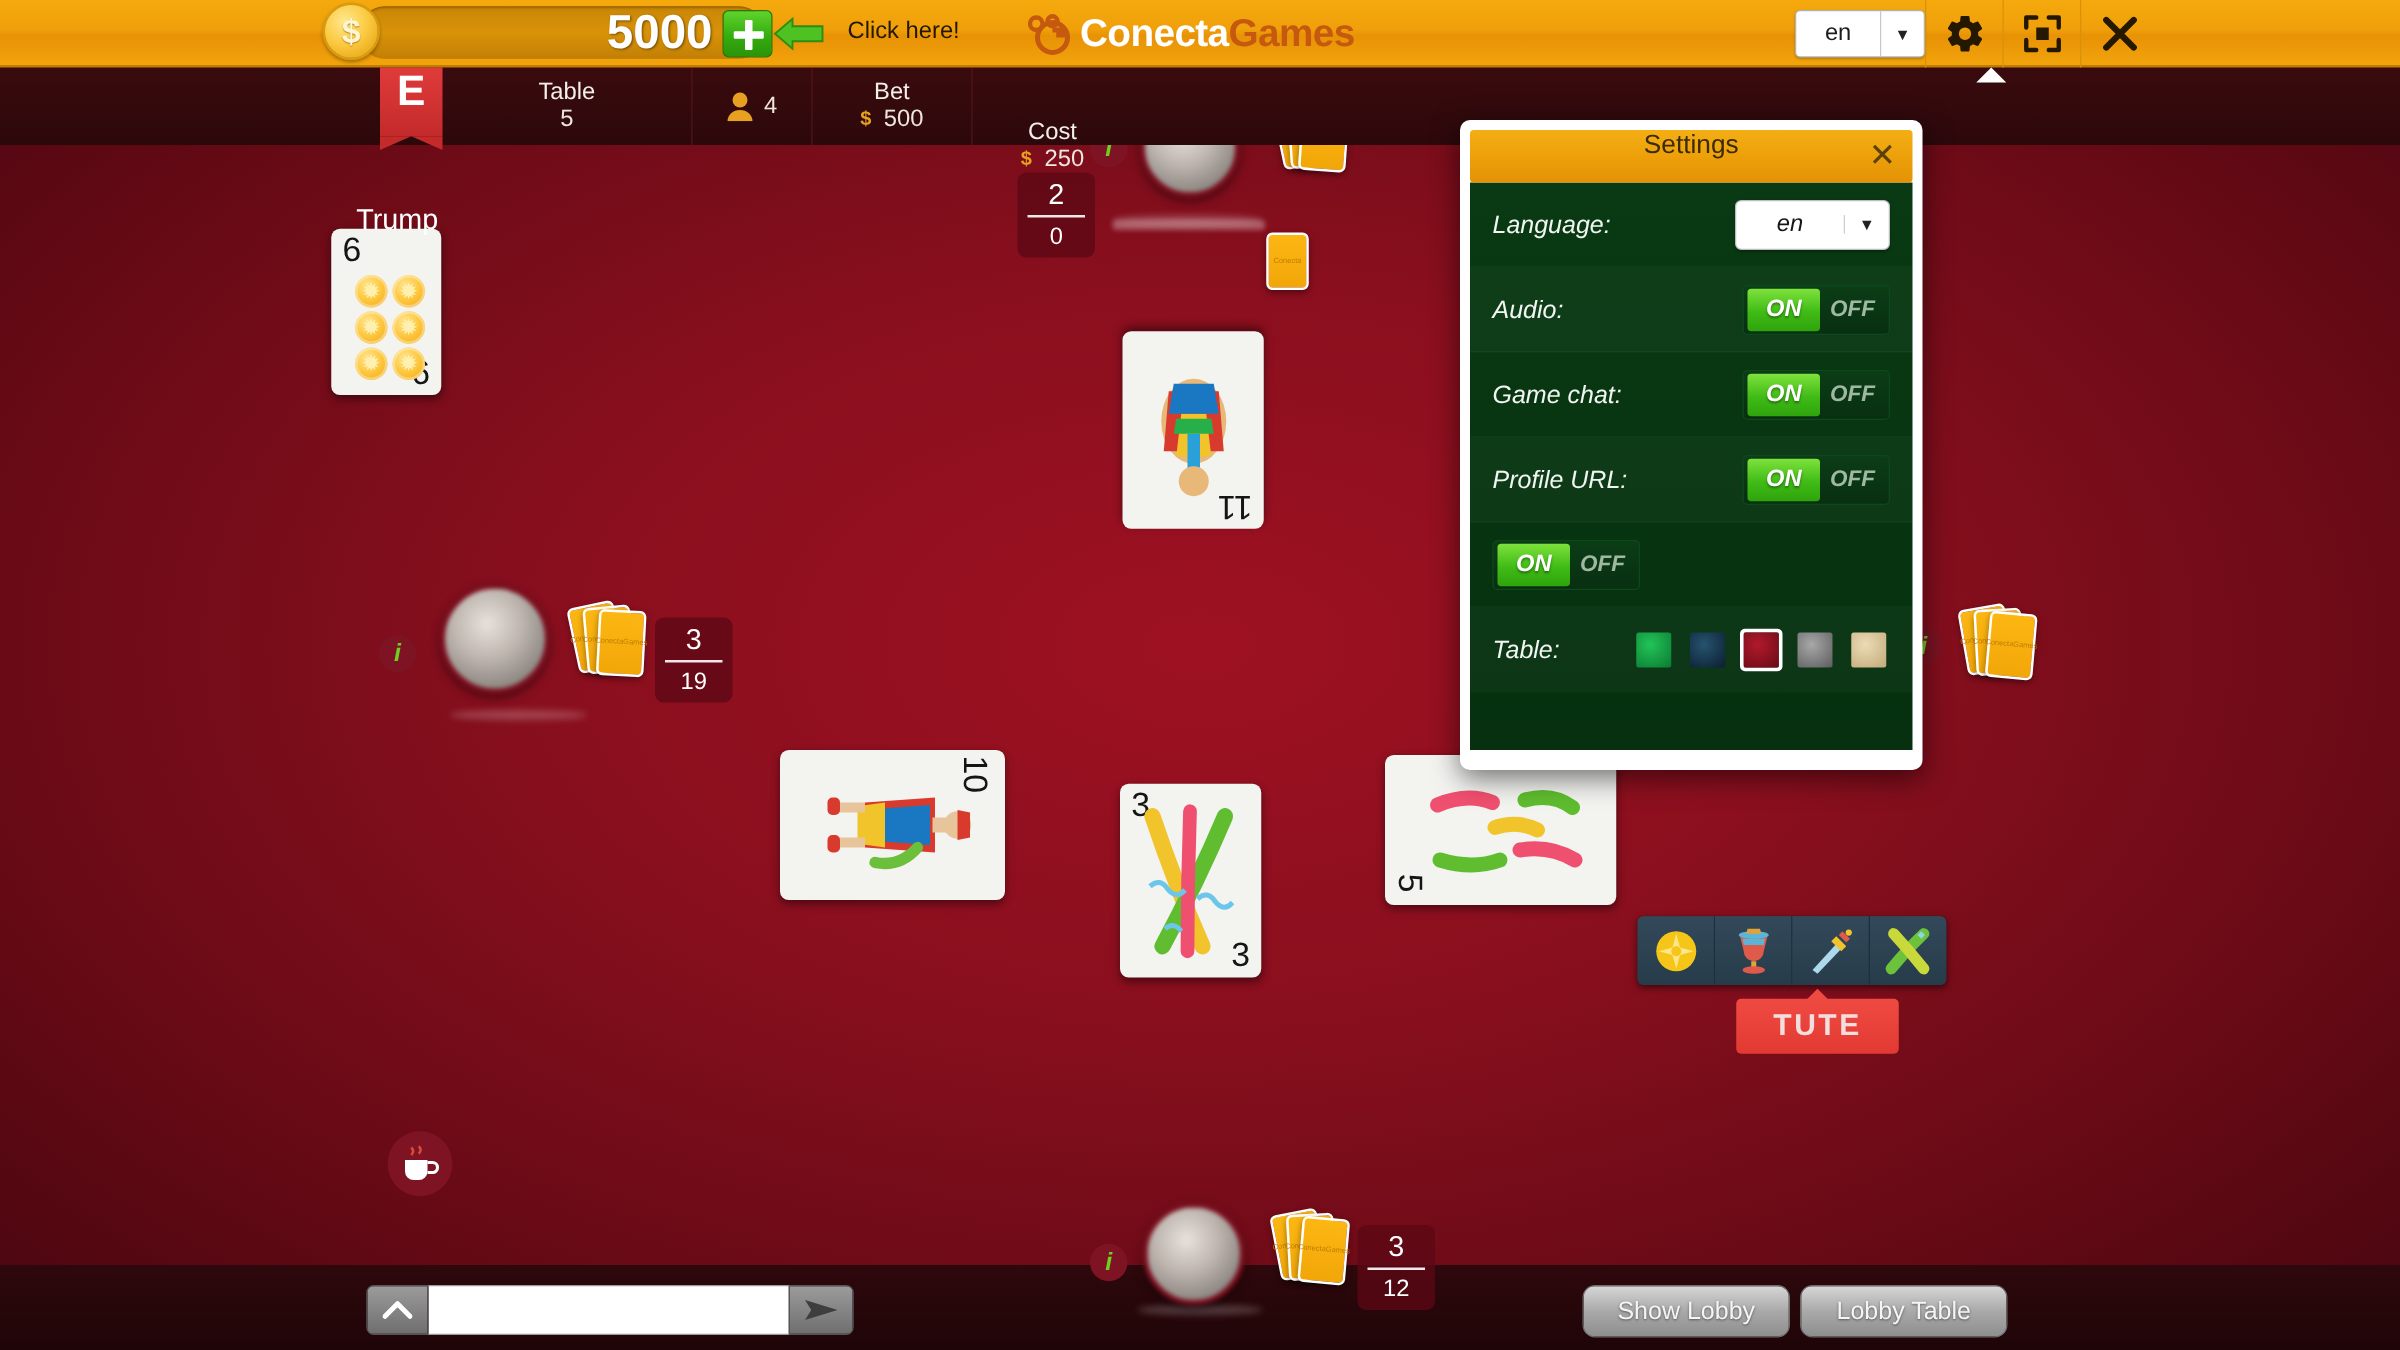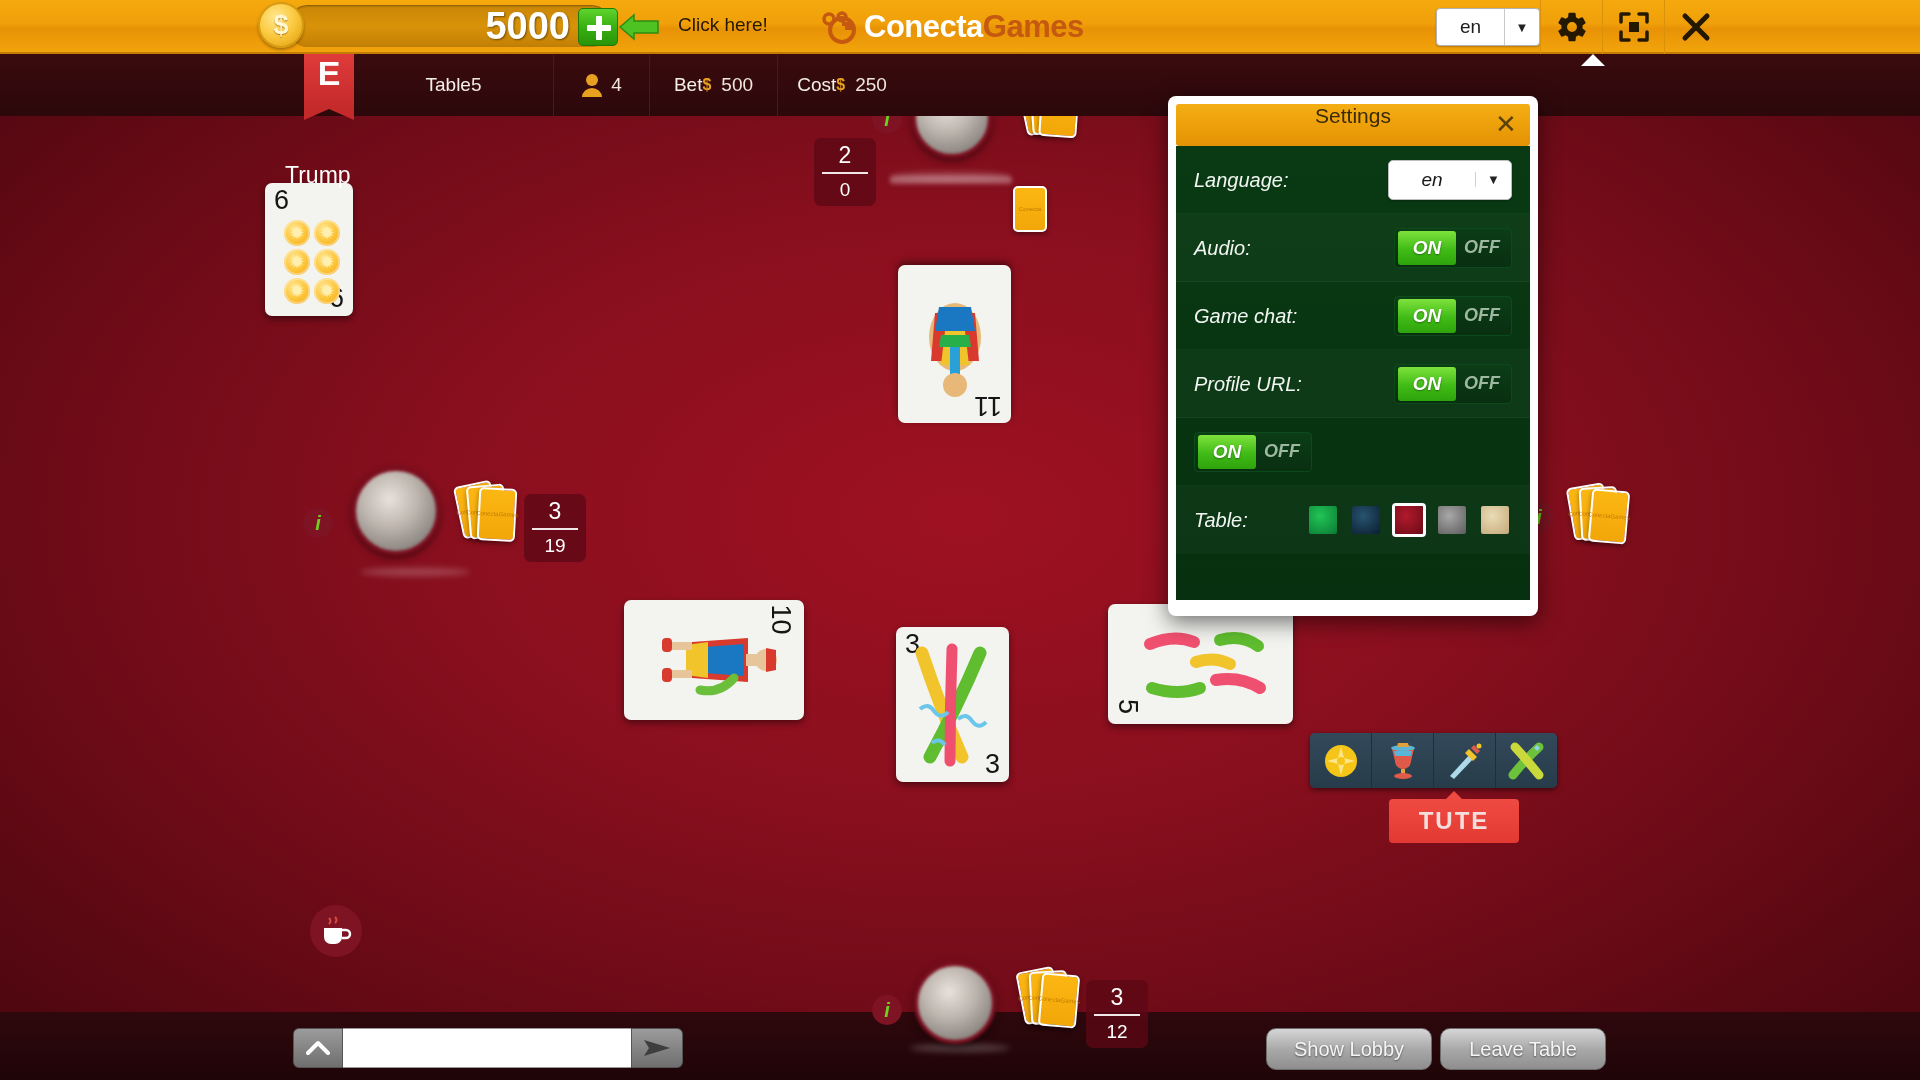--- a/index.html
+++ b/index.html
@@ -98,21 +98,21 @@
   }
 
   
   .infobar {
     position: absolute; top: 54px; left: 0; width: 1920px; height: 62px;
     background: linear-gradient(180deg,#3a0b0e 0%, #2c080b 100%);
     z-index: 20;
   }
   .infocell {
     position: absolute; top: 0; height: 62px;
-    display: flex; flex-direction: row; align-items: center; justify-content: center;
+    display: flex; flex-direction: column; align-items: center; justify-content: center;
     color: #fff; border-right: 1px solid #521519;
   }
   .infocell .lbl { font-size: 19px; color: #f4efe8; line-height: 22px; }
   .infocell .val { font-size: 19px; color: #efe6dc; line-height: 22px; }
   .e-badge {
     position: absolute; left: 304px; top: 54px; width: 50px; height: 55px;
     background: linear-gradient(180deg,#e03b3b 0%, #c42a2a 100%);
     display:flex; align-items:flex-start; justify-content:center;
     color:#fff; font-size:34px; font-weight:bold; z-index: 22;
   }
@@ -583,21 +583,21 @@
       </svg>
       <span class="val">4</span>
     </div>
     <div class="infocell" style="left:650px;width:128px;">
       <span class="lbl">Bet</span>
       <span class="money-row">
         <span class="cur">$</span>
         <span class="val">500</span>
       </span>
     </div>
-    <div class="infocell" style="left:778px;width:128px;border-right:none;">
+    <div class="infocell" style="left:778px;width:128px;border-right:none;margin-top:32px;">
       <span class="lbl">Cost</span>
       <span class="money-row">
         <span class="cur">$</span>
         <span class="val">250</span>
       </span>
     </div>
   </div>
   <div class="e-badge">E</div>
 
   <div class="dialog">
@@ -678,16 +678,16 @@
         </svg>
       </div>
       <input class="chat-input" type="text" value="" placeholder="" style="">
       <div class="chat-send">
         <svg width="30" height="24" viewBox="0 0 30 24">
           <path d="M2,4 L28,12 L2,20 L7,12 Z" fill="#3e3e3e"></path>
         </svg>
       </div>
     </div>
     <div class="lobbybtn" id="show-lobby">Show Lobby</div>
-    <div class="lobbybtn" id="leave-table">Leave Table</div>
+    <div class="lobbybtn" id="leave-table">Lobby Table</div>
   </div>
 
 </div>
 
 </body></html>

